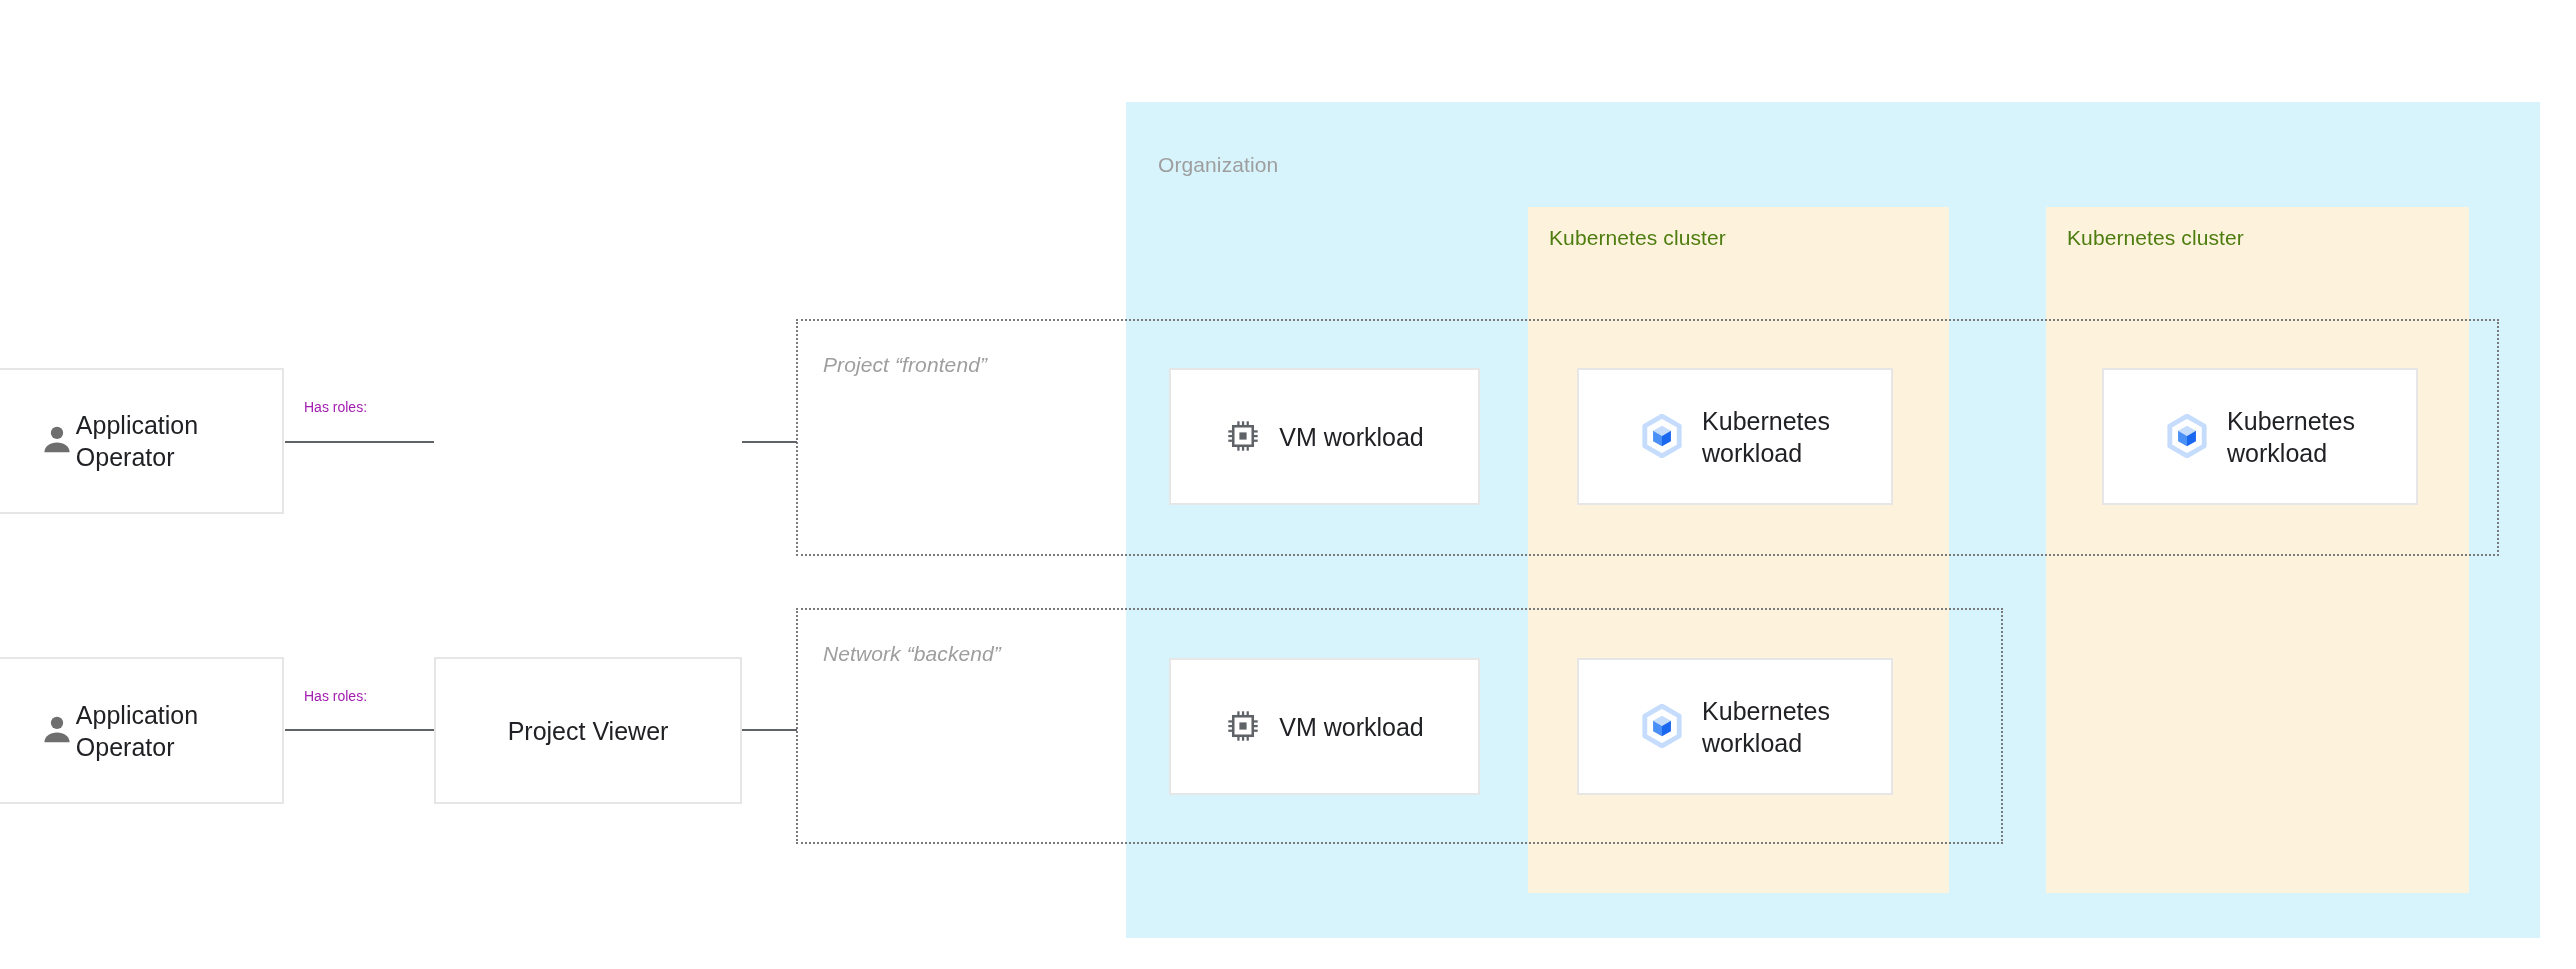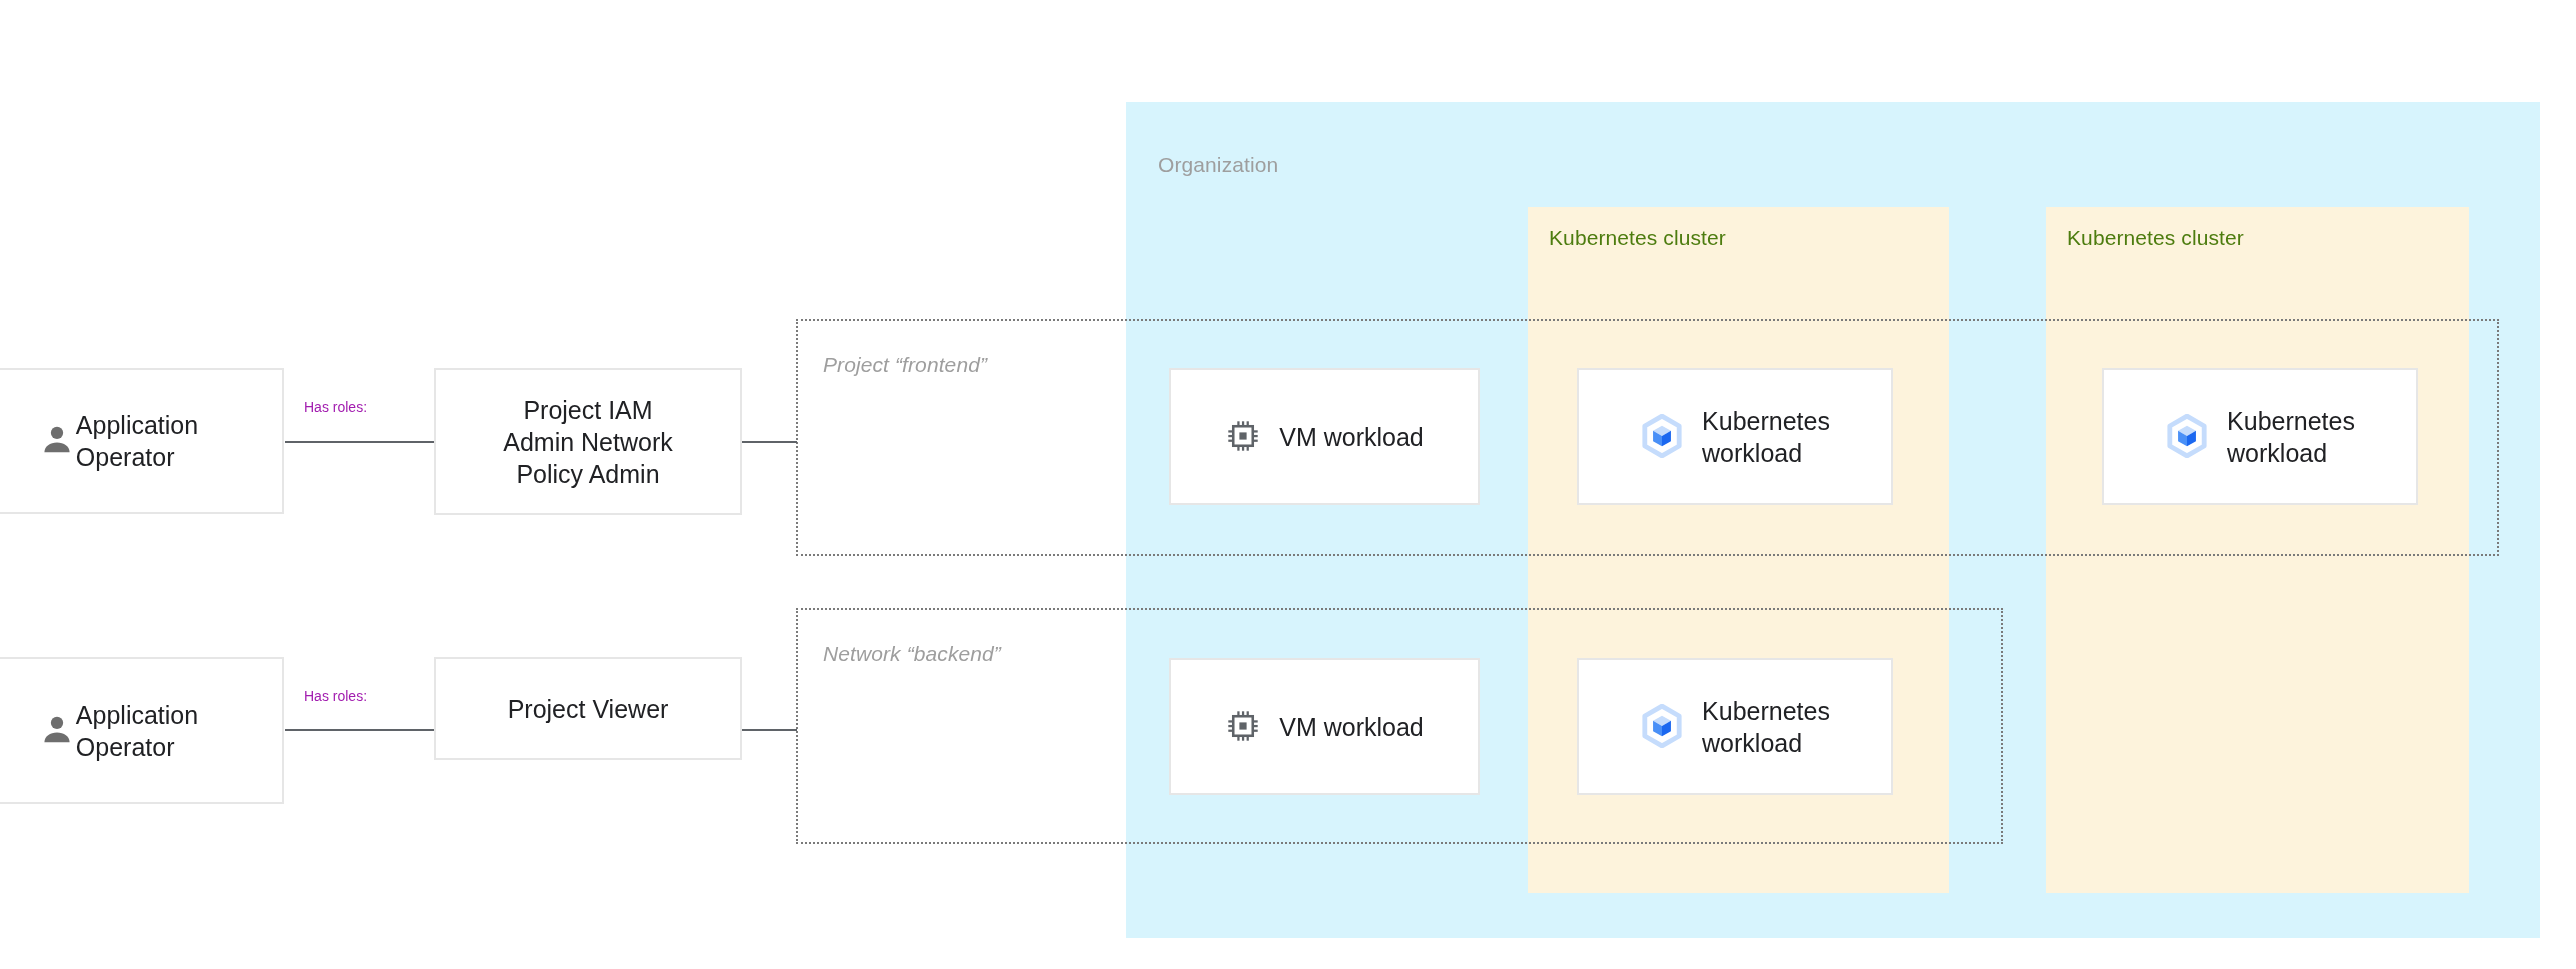--- a/index.html
+++ b/index.html
@@ -163,45 +163,40 @@
         </svg>
       </span>
       <span class="actor-label">Application
 Operator</span>
     </div>
   </div>
 
   <div class="abs connector" style="left:285px; top:441px; width:149px;"></div>
   <span class="edge-label" style="left:304px; top:399px;">Has roles:</span>
 
-  <div class="abs plain-box" style="left:434px; top:368px; width:308px; height:147px;">
-    <span class="role-label">Project IAM
-Admin Network
-Policy Admin</span>
-  </div>
 
   <div class="abs connector" style="left:742px; top:441px; width:55px;"></div>
 
   <div class="abs plain-box" style="left:-54px; top:657px; width:338px; height:147px;">
     <div class="actor-inner">
       <span>
         <svg class="person-icon" viewBox="0 0 24 24" aria-hidden="true">
           <circle cx="12" cy="7.2" r="4.1" fill="#6e6e6e"></circle>
           <path d="M3.6 20.2c0-4.1 3.8-6.6 8.4-6.6s8.4 2.5 8.4 6.6z" fill="#6e6e6e"></path>
         </svg>
       </span>
       <span class="actor-label">Application
 Operator</span>
     </div>
   </div>
 
   <div class="abs connector" style="left:285px; top:729px; width:149px;"></div>
   <span class="edge-label" style="left:304px; top:688px;">Has roles:</span>
 
-  <div class="abs plain-box" style="left:434px; top:657px; width:308px; height:103px;">
+  <div class="abs plain-box" style="left:434px; top:657px; width:308px; height:147px;">
     <span class="role-label">Project Viewer</span>
   </div>
 
   <div class="abs connector" style="left:742px; top:729px; width:55px;"></div>
 
   <div class="abs card" style="left:1169px; top:368px; width:311px; height:137px;">
     <div class="card-inner">
       <span>
         <svg class="chip-icon" viewBox="0 0 24 24" aria-hidden="true">
           <rect x="5.5" y="5.5" width="13" height="13" fill="none" stroke="#5f6368" stroke-width="1.7"></rect>

